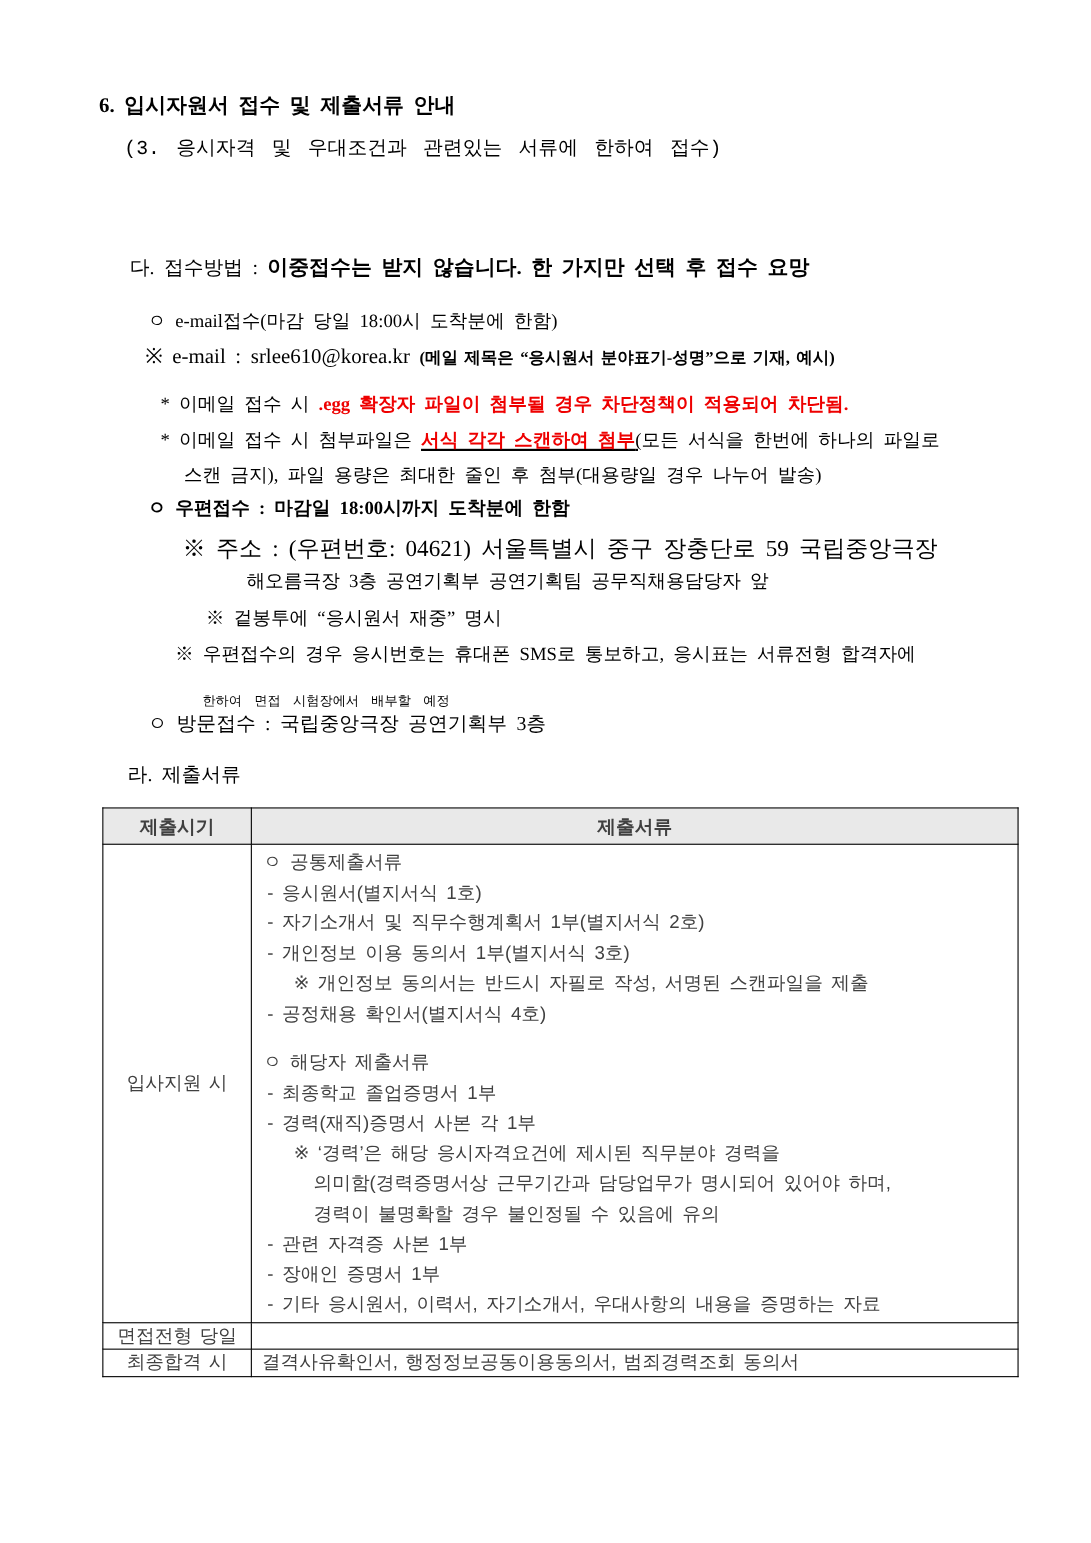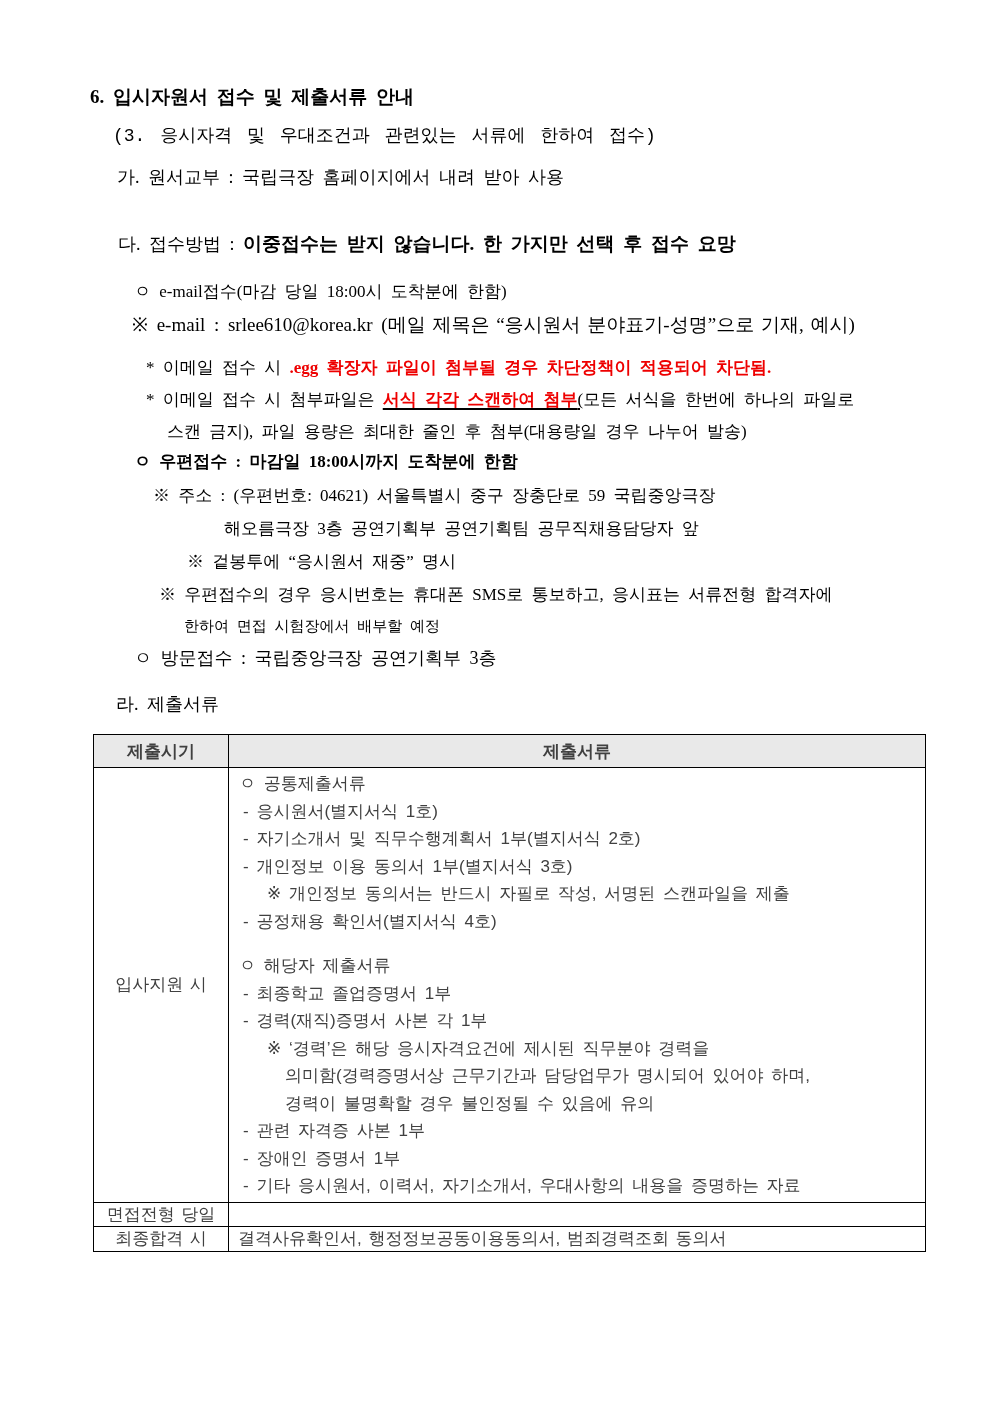--- a/index.html
+++ b/index.html
@@ -11,30 +11,30 @@
   .line { position:absolute; white-space:nowrap; word-spacing:4px; line-height:1.25; }
 
   .l-heading   { left:90px;  top:85px;  font-size:19px; font-weight:bold; }
   .l-note      { left:113px; top:125px; font-size:18px;font-family:Liberation Mono, monospace; }
   .l-ga        { left:117px; top:166px; font-size:18px; }
   .l-na        { left:115px; top:206px; font-size:19px; font-weight:bold; }
   .l-da        { left:118px; top:232px; font-size:18px; }
   .l-da .bold  { font-weight:bold; font-size:19px; }
   .l-circ1     { left:134px; top:281px; font-size:17px; }
   .l-email     { left:132px; top:313px; font-size:19px; }
-  .l-email .paren { font-weight:normal; font-size:19px; word-spacing:2px; }
+  .l-email .paren { font-weight:bold; font-size:15px; word-spacing:2px; }
   .l-star1     { left:146px; top:357px; font-size:17px; }
   .l-star2     { left:146px; top:389px; font-size:17px; }
   .l-star2c    { left:167px; top:421px; font-size:17px; }
   .l-post      { left:134px; top:451px; font-size:17px; font-weight:bold; }
-  .l-addr1     { left:153px; top:485px; font-size:17px; }
+  .l-addr1     { left:166px; top:485px; font-size:21px; }
   .l-addr2     { left:224px; top:518px; font-size:17px; }
   .l-env       { left:159px; top:551px; font-size:17px;margin-left:28px; }
   .l-sms1      { left:159px; top:584px; font-size:17px; }
-  .l-sms2      { left:184px; top:617px; font-size:15px; }
+  .l-sms2      { left:184px; top:631px; font-size:12px;font-family:Liberation Mono, monospace; }
   .l-visit     { left:134px; top:647px; font-size:18px; }
   .l-ra        { left:116px; top:693px; font-size:18px; }
 
   .red { color:#ee0000; font-weight:bold; }
   .u   { text-decoration:underline; text-decoration-thickness:1.5px; text-underline-offset:3px; color:#000; }
 
   table.doc-table {
     position:absolute; left:93px; top:734px; width:833px;
     border-collapse:collapse; table-layout:fixed;
     font-family:"Liberation Sans","DejaVu Sans",sans-serif; font-size:17px; color:#404040;
@@ -57,21 +57,20 @@
   tr.row-short td { height:22px; }
   tr.row-last  td { height:24px; }
 </style>
 </head>
 <body>
 
 <div class="page">
 
   <div class="line l-heading">6. 입시자원서 접수 및 제출서류 안내</div>
   <div class="line l-note">(3. 응시자격 및 우대조건과 관련있는 서류에 한하여 접수)</div>
-  <div class="line l-ga">가. 원서교부 : 국립극장 홈페이지에서 내려 받아 사용</div>
 
   <div class="line l-da"><span>다. 접수방법 : </span><span class="bold">이중접수는 받지 않습니다. 한 가지만 선택 후 접수 요망</span></div>
 
   <div class="line l-circ1">ㅇ e-mail접수(마감 당일 18:00시 도착분에 한함)</div>
 
   <div class="line l-email"><span>※ e-mail : srlee610@korea.kr </span><span class="paren">(메일 제목은 “응시원서 분야표기-성명”으로 기재, 예시)</span></div>
 
   <div class="line l-star1"><span>* 이메일 접수 시 </span><span class="red">.egg 확장자 파일이 첨부될 경우 차단정책이 적용되어 차단됨.</span></div>
 
   <div class="line l-star2"><span>* 이메일 접수 시 첨부파일은 </span><span class="u"><span class="red">서식 각각 스캔하여 첨부</span><span>(</span></span><span>모든 서식을 한번에 하나의 파일로</span></div>

